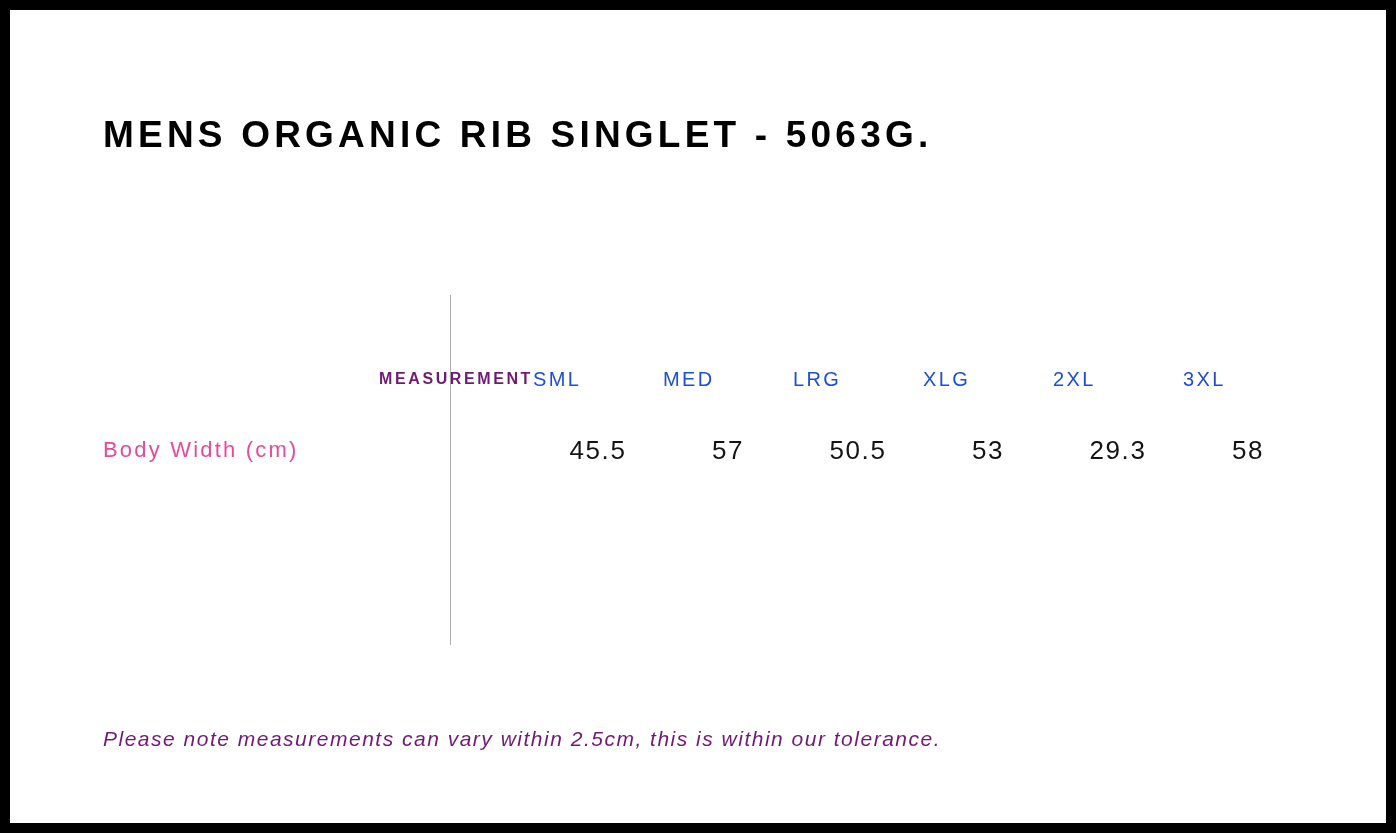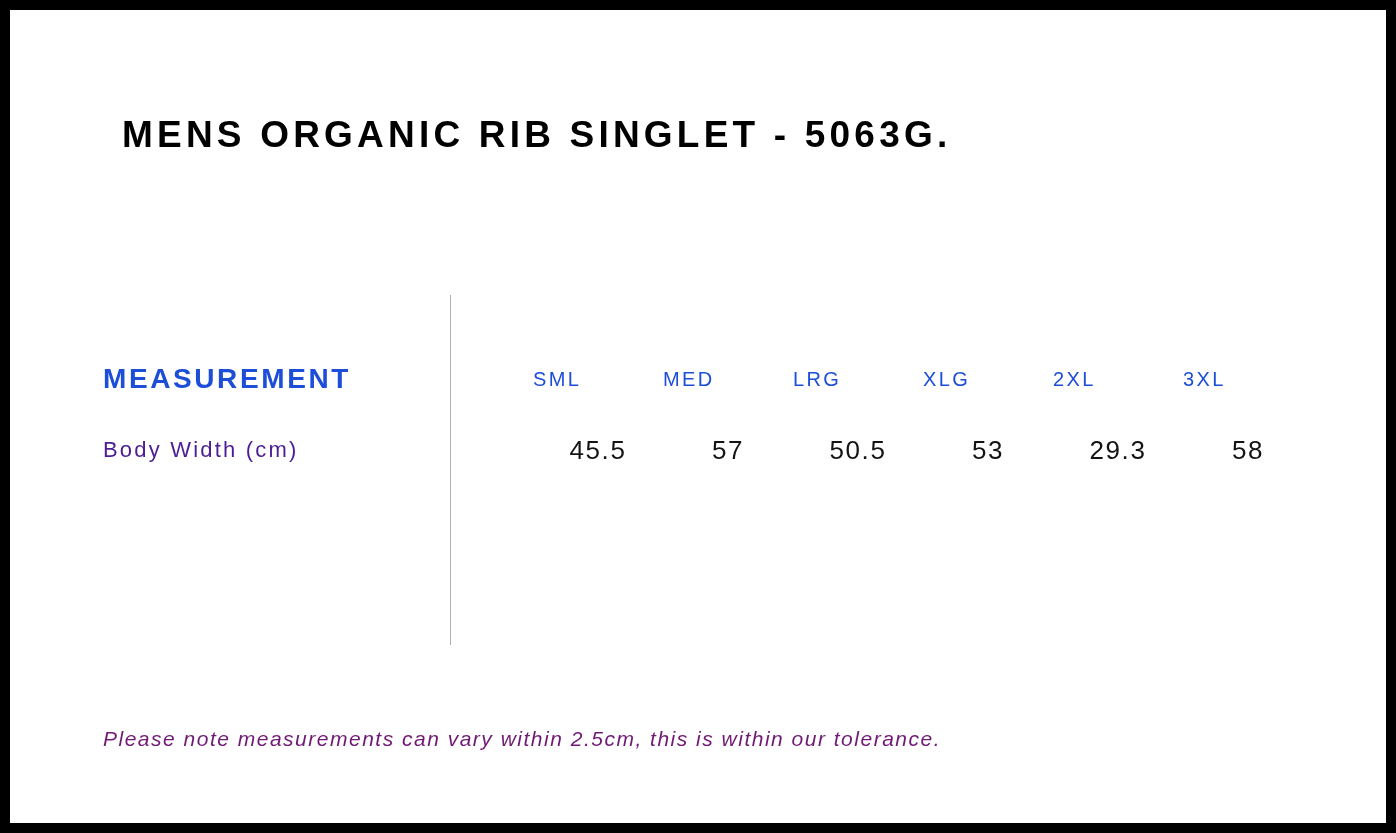--- a/index.html
+++ b/index.html
@@ -29,21 +29,20 @@
   .chart-title {
     position: absolute;
     left: 93px;
     top: 106px;
     font-size: 37px;
     font-weight: bold;
     color: #000000;
     letter-spacing: 4.2px;
     white-space: nowrap;
     line-height: 1;
-    margin-left: 19px;
   }
 
   
   .column-divider {
     position: absolute;
     left: 440px;
     top: 285px;
     width: 1px;
     height: 350px;
     background: #b0b0b0;
@@ -66,24 +65,24 @@
     padding: 0;
     border: none;
   }
 
   .head-row th {
     height: 48px;
     vertical-align: middle;
   }
 
   .measurement-head {
-    text-align: left;
-    font-size: 28px;
+    text-align: right;
+    font-size: 16px;
     font-weight: bold;
-    color: #1d4ed8;
+    color: #701a75;
     letter-spacing: 2.6px;
     white-space: nowrap;
   }
 
   .size-head {
     text-align: left;
     font-size: 20px;
     font-weight: normal;
     color: #1d4ed8;
     letter-spacing: 2.4px;
@@ -92,21 +91,21 @@
 
   .data-row td {
     height: 94px;
     vertical-align: middle;
   }
 
   .row-label {
     text-align: left;
     font-size: 22px;
     font-weight: normal;
-    color: #4c1d95;
+    color: #ec4899;
     letter-spacing: 2.2px;
     white-space: nowrap;
   }
 
   .row-value {
     text-align: center;
     font-size: 26px;
     font-weight: normal;
     color: #141414;
     letter-spacing: 1.6px;

